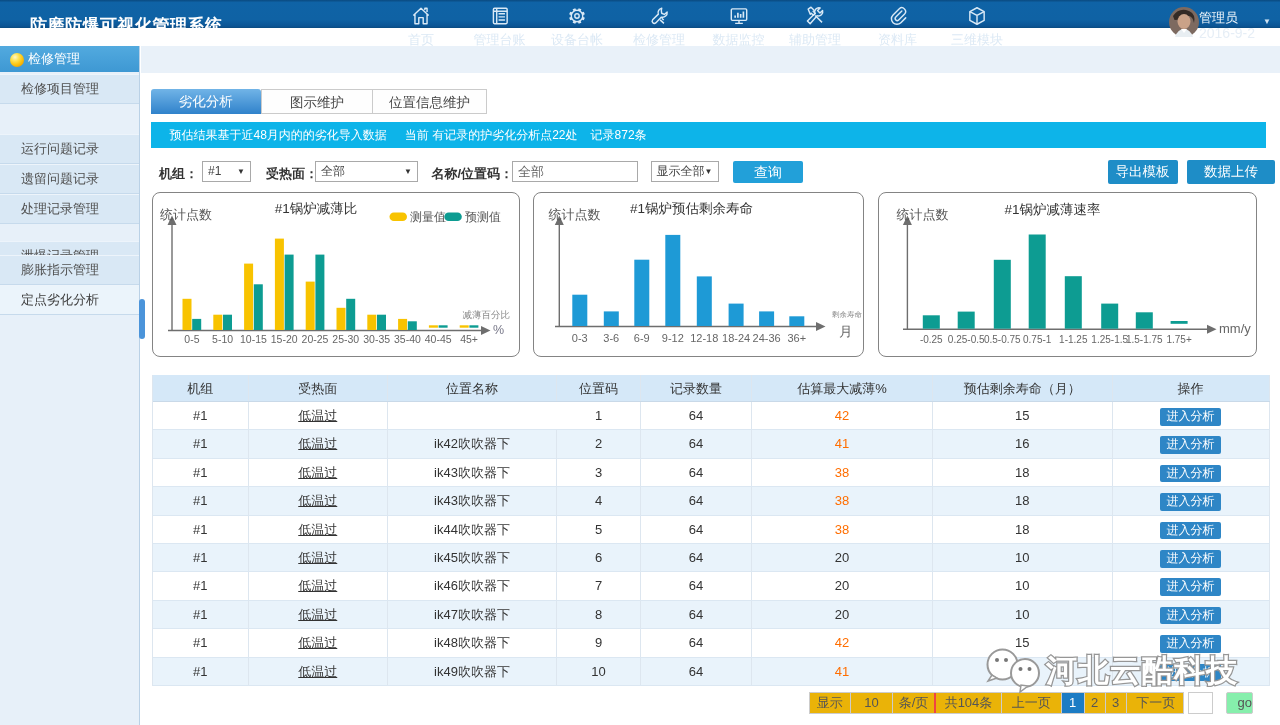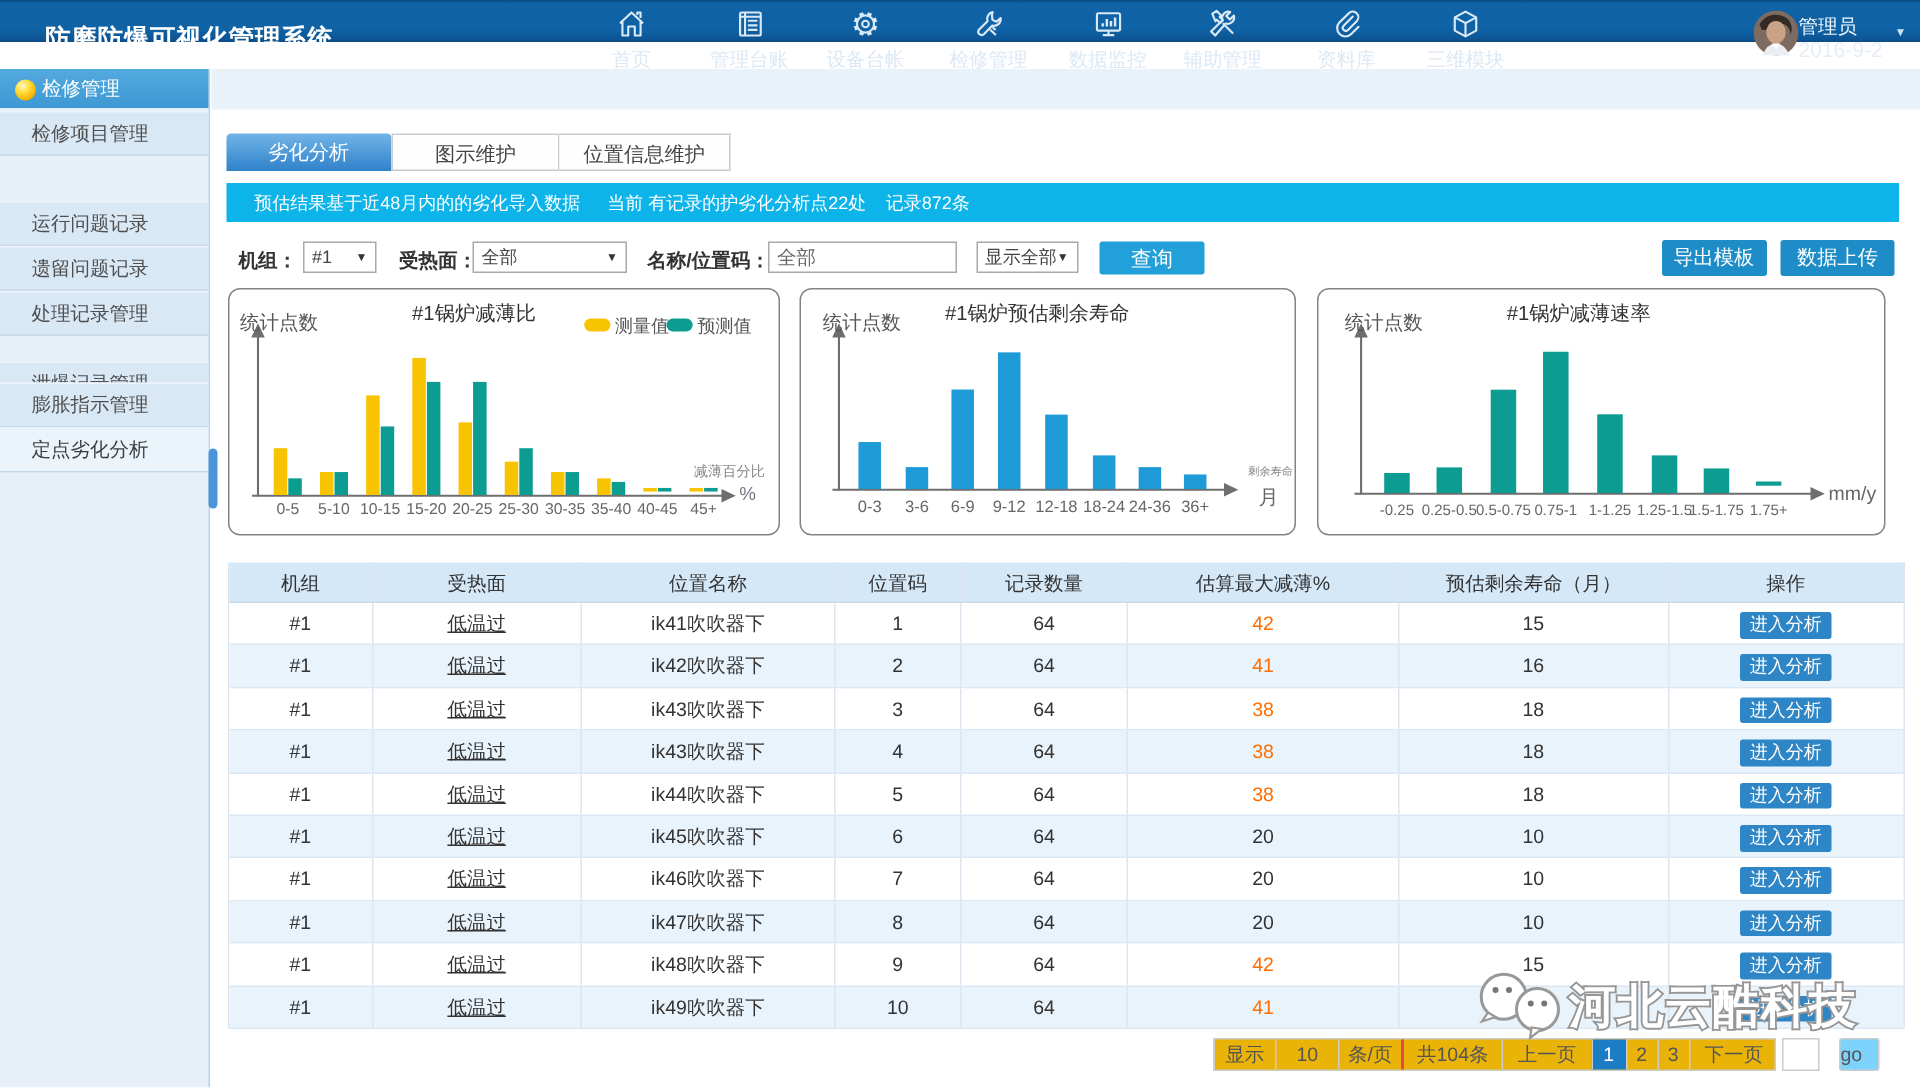--- a/index.html
+++ b/index.html
@@ -46,21 +46,21 @@
 .trow.alt { background:#e9f3fb; }
 .trow .tc { line-height:28px; }
 .tc { position:absolute; top:0; height:100%; text-align:center; border-right:1px solid #dde6ef; }
 
 .ul { text-decoration:underline; }
 .gobtn { display:inline-block; margin-top:5px; width:61px; height:17.5px; background:#2e86c6; color:#fff; font-size:12px; line-height:17.5px; border-radius:2px; }
 
 #pag { position:absolute; left:808.5px; top:692px; width:375.5px; height:22px; border:1px solid #ccc; background:#eab308; }
 .pcell { position:absolute; top:0; height:20px; line-height:20px; text-align:center; font-size:13px; color:#555; }
 #pginput { position:absolute; left:1187.5px; top:692px; width:25px; height:22px; border:1px solid #ccc; background:#fff; }
-#pggo { position:absolute; left:1226px; top:692px; width:27px; height:22px; border:1px solid #ccc; background:#7dd3fc; border-radius:2px; text-align:left; line-height:20px; font-size:13px; color:#555; }
+#pggo { position:absolute; left:1226px; top:692px; width:27px; height:22px; border:1px solid #ccc; background:#86efac; border-radius:2px; text-align:right; line-height:20px; font-size:13px; color:#555; }
 
 .wm { position:absolute; left:1046px; top:650px; font-size:31px; font-weight:bold; letter-spacing:1px; white-space:nowrap; }
 #wmback { color:#969696; z-index:50; -webkit-text-stroke:2.5px #969696; text-shadow:0 0 1px #969696; }
 #wmfront { color:#fff; z-index:51; }
 </style></head>
 <body>
 <div id="topbar">
   <div id="title">防磨防爆可视化管理系统</div>
   <div class="nav" style="left:381px"><svg width="22" height="22" viewBox="0 0 20 20">
         <path d="M3 9.5 L10 3 L17 9.5 M4.5 8.5 V17 H8 V11.5 H12 V17 H15.5 V8.5 M13.5 4.5 V3 H15.5 V6.3" stroke="#d9e9f6" stroke-width="1.3" fill="none" stroke-linejoin="round"></path>
@@ -132,21 +132,21 @@
 <div id="infobar"><span>预估结果基于近48月内的的劣化导入数据</span><span class="g2">当前 有记录的护劣化分析点22处</span><span class="g3">记录872条</span></div>
 <div class="flabel" style="left:159px">机组：</div>
 <div class="fsel" style="left:202px;width:49px">#1<span class="ar">▼</span></div>
 <div class="flabel" style="left:266px">受热面：</div>
 <div class="fsel" style="left:315px;width:103px">全部<span class="ar">▼</span></div>
 <div class="flabel" style="left:431.5px">名称/位置码：</div>
 <div class="fsel" style="left:512px;width:126px;color:#666;font-size:13px">全部</div>
 <div class="fsel" style="left:650.5px;width:68px">显示全部<span class="ar">▼</span></div>
 <div class="btn" style="left:733px;top:161px;width:70px;height:22px;background:#22a0d9;font-size:14px;line-height:22px">查询</div>
 <div class="btn" style="left:1107.5px;top:160px;width:70px;height:23.5px;background:#1e8dc7;font-size:13.5px;line-height:23.5px">导出模板</div>
-<div class="btn" style="left:1187px;top:160px;width:76px;height:23.5px;background:#1e8dc7;font-size:13.5px;line-height:23.5px">数据上传</div>
+<div class="btn" style="left:1187px;top:160px;width:88px;height:23.5px;background:#1e8dc7;font-size:13.5px;line-height:23.5px">数据上传</div>
 <div class="panel" style="left:152px;width:368px"></div>
 <div class="panel" style="left:532.5px;width:331.5px"></div>
 <div class="panel" style="left:878px;width:379px"></div>
 <svg style="position:absolute;left:152px;top:192px" width="368" height="165" viewBox="0 0 368 165">
     <polygon points="15.5,33 20,23.5 24.5,33" fill="#6e6e6e"></polygon>
     <line x1="20" y1="31" x2="20" y2="139" stroke="#6e6e6e" stroke-width="1.4"></line>
     <line x1="16" y1="138.5" x2="330" y2="138.5" stroke="#6e6e6e" stroke-width="1.4"></line>
     <polygon points="329,134 338.5,138.5 329,143" fill="#6e6e6e"></polygon>
     <text x="8" y="27" font-size="13" fill="#555">统计点数</text>
     <text x="164" y="21" font-size="13.5" fill="#333" text-anchor="middle">#1锅炉减薄比</text>
@@ -245,21 +245,20 @@
       <div class="tc" style="left:235.0px;width:169.0px">位置名称</div>
       <div class="tc" style="left:404.0px;width:84.0px">位置码</div>
       <div class="tc" style="left:488.0px;width:111.0px">记录数量</div>
       <div class="tc" style="left:599.0px;width:181.0px">估算最大减薄%</div>
       <div class="tc" style="left:780.0px;width:179.5px">预估剩余寿命（月）</div>
       <div class="tc" style="left:959.5px;width:157.0px">操作</div>
     </div>
     <div class="trow" style="top:27.0px">
       <div class="tc" style="left:0.0px;width:95.5px">#1</div>
       <div class="tc" style="left:95.5px;width:139.5px"><span class="ul">低温过</span></div>
-      <div class="tc" style="left:235.0px;width:169.0px">ik41吹吹器下</div>
       <div class="tc" style="left:404.0px;width:84.0px">1</div>
       <div class="tc" style="left:488.0px;width:111.0px">64</div>
       <div class="tc" style="left:599.0px;width:181.0px"><span style="color:#ff6e00">42</span></div>
       <div class="tc" style="left:780.0px;width:179.5px">15</div>
       <div class="tc" style="left:959.5px;width:157.0px"><span class="gobtn">进入分析</span></div>
     </div>
     <div class="trow alt" style="top:55.4px">
       <div class="tc" style="left:0.0px;width:95.5px">#1</div>
       <div class="tc" style="left:95.5px;width:139.5px"><span class="ul">低温过</span></div>
       <div class="tc" style="left:235.0px;width:169.0px">ik42吹吹器下</div>

